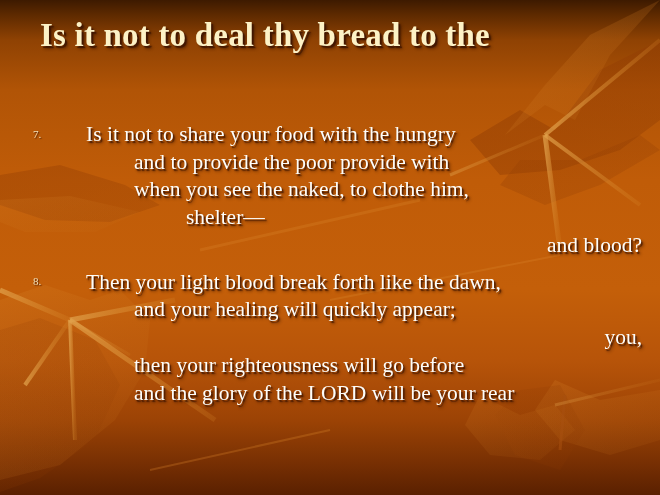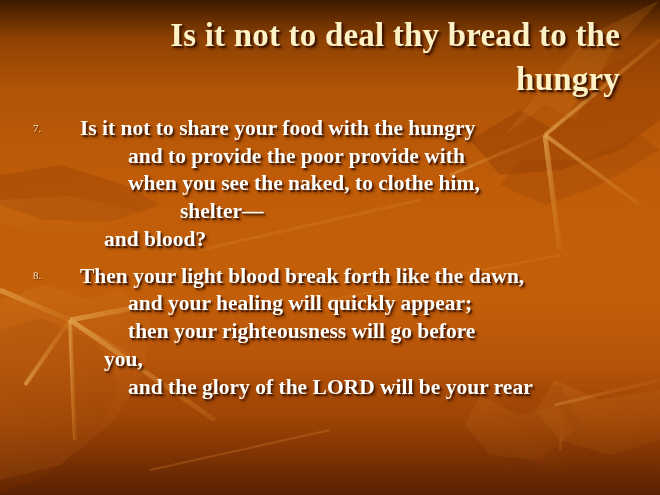--- a/index.html
+++ b/index.html
@@ -36,21 +36,21 @@
     pointer-events: none;
   }
   .bg-art svg { display: block; width: 660px; height: 495px; }
 
   
   .title-block {
     position: absolute;
     top: 14px;
     left: 40px;
     width: 580px;
-    text-align: right;
+    text-align: left;
   }
   .title-text {
     display: block;
     font-size: 33px;
     font-weight: bold;
     line-height: 1.32;
     color: #fdf2c6;
     text-shadow: 2px 2px 1px rgba(60,20,0,0.85), 3px 3px 3px rgba(40,12,0,0.45);
     letter-spacing: 0.2px;
   }
@@ -68,37 +68,36 @@
   }
   .verse-num {
     position: absolute;
     left: 33px;
     top: 7px;
     font-size: 11px;
     color: #f0e0bb;
     text-shadow: 1px 1px 1px rgba(60,20,0,0.75);
   }
   .verse-lines {
-    margin: 2px;
+    margin: 8px;
     padding: 0 10px 0 78px;
     list-style: none;
-    font-weight: bold;
   }
   .vline {
     display: block;
     font-size: 21.5px;
     line-height: 1.29;
     color: #fdfdfa;
     text-shadow: 1.6px 1.6px 1.2px rgba(70,24,0,0.9), 2.5px 2.5px 3px rgba(45,14,0,0.4);
     white-space: nowrap;
   }
   .ind-0 { padding-left: 0px; }
   .ind-1 { padding-left: 48px; }
   .ind-2 { padding-left: 100px; }
-  .ind-neg { padding-left: 24px; }
+  .ind-neg { padding-left: 24px; text-align: right; }
 
   .verse-8 { margin-top: 9px; }
   .verse-8 .verse-num { top: 6px; }
 </style>
 </head>
 <body>
 
 <div class="slide">
 
   <div class="bg-art">
@@ -155,41 +154,40 @@
       <g opacity="0.30">
         <path d="M200,250 L420,200" stroke="#d9862a" stroke-width="3" fill="none"></path>
         <path d="M330,300 L560,255" stroke="#d9862a" stroke-width="2" fill="none"></path>
         <path d="M150,470 L330,430" stroke="#d9862a" stroke-width="2" fill="none"></path>
       </g>
     </svg>
   </div>
 
   <div class="title-block">
     <span class="title-text">Is it not to deal thy bread to the</span>
-    <span class="title-text">hungry</span>
   </div>
 
   <div class="body-block">
 
     <div class="verse">
       <span class="verse-num">7.</span>
       <div class="verse-lines">
         <span class="vline ind-0">Is it not to share your food with the hungry</span>
         <span class="vline ind-1">and to provide the poor provide with</span>
         <span class="vline ind-1">when you see the naked, to clothe him,</span>
         <span class="vline ind-2">shelter—</span>
         <span class="vline ind-neg">and blood?</span>
       </div>
     </div>
 
     <div class="verse verse-8">
       <span class="verse-num">8.</span>
       <div class="verse-lines">
         <span class="vline ind-0">Then your light blood break forth like the dawn,</span>
         <span class="vline ind-1">and your healing will quickly appear;</span>
+        <span class="vline ind-neg">you,</span>
         <span class="vline ind-1">then your righteousness will go before</span>
-        <span class="vline ind-neg">you,</span>
         <span class="vline ind-1">and the glory of the LORD will be your rear</span>
       </div>
     </div>
 
   </div>
 </div>
 
 </body></html>

